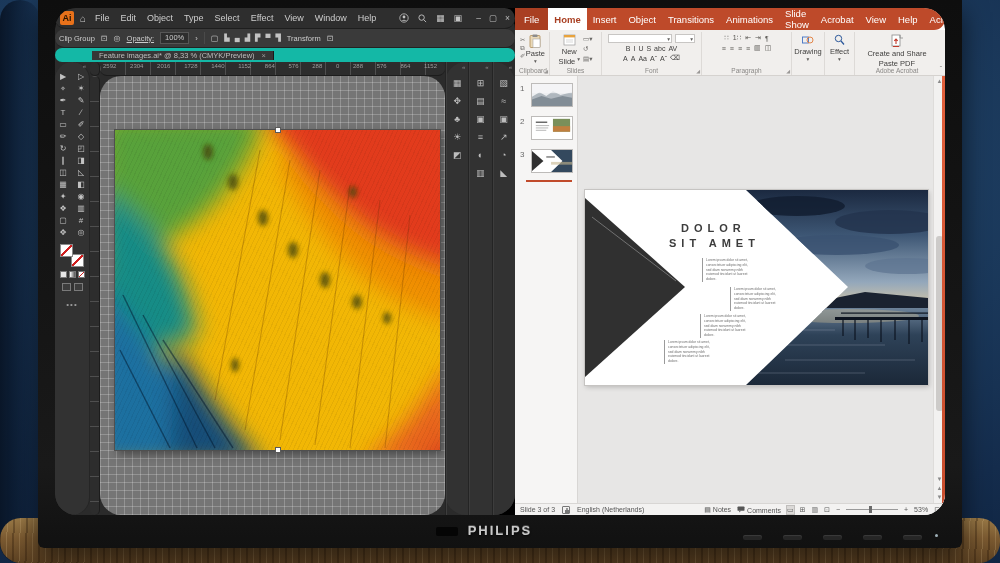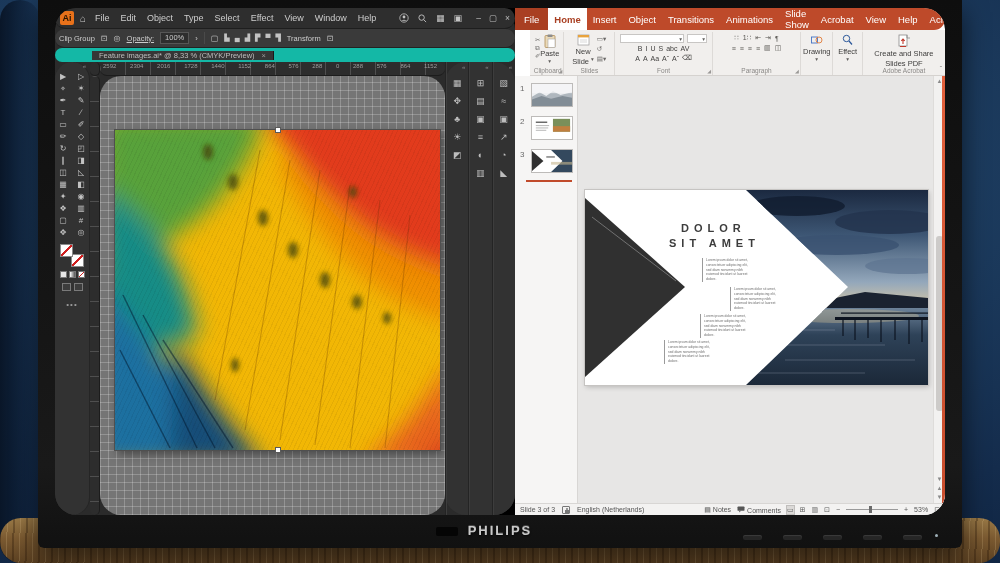--- a/index.html
+++ b/index.html
@@ -82,21 +82,21 @@
   .pcol{flex:1;border-left:1px solid #242424;box-shadow:inset 1px 0 0 #3d3d3d;display:flex;flex-direction:column;
     align-items:center;gap:8px;padding-top:2px;font-size:9px;color:#bdbdbd;}
   .pcol .pcollapse{font-size:6px;color:#8a8a8a;align-self:flex-end;padding-right:3px;}
   
   .ppt{left:460px;top:0;width:430px;height:507px;background:#fff;}
   .ppt-tabs{top:0;left:0;right:0;height:22px;background:#BE4A2A;display:flex;align-items:center;color:#fff;font-size:9.5px;}
   .ppt-tab{padding:0 6px;height:22px;display:flex;align-items:center;}
   .ppt-tab.filetab{background:#A93F22;padding:0 9px;}
   .ppt-tab.active{background:#fff;color:#A93F22;font-weight:bold;}
   .ppt-ribbon{top:22px;left:0;right:0;height:46px;background:#F1EFED;border-bottom:1px solid #D5D2CF;
-    display:flex;align-items:stretch;padding:2px 0 0 2px;position:absolute;margin-left:15px;}
+    display:flex;align-items:stretch;padding:2px 0 0 2px;position:absolute;}
   .grp{position:relative;border-right:1px solid #DDDAD7;display:flex;flex-direction:column;align-items:center;
     padding:1px 2px 9px;color:#3f3e3d;}
   .grp-label{position:absolute;bottom:1px;left:0;right:0;text-align:center;font-size:6.5px;color:#8a8886;}
   .launcher{position:absolute;right:1px;bottom:1px;font-size:5px;color:#9a9896;}
   .bigbtn{display:flex;flex-direction:column;align-items:center;font-size:7.5px;gap:1px;padding-top:1px;}
   .dd{font-size:5.5px;color:#605e5c;line-height:4px;}
   .clip-minis{display:flex;flex-direction:column;font-size:6.5px;color:#6a6866;line-height:8px;position:absolute;left:1px;top:3px;}
   .paste-wrap{position:relative;width:100%;display:flex;justify-content:flex-end;padding-right:2px;}
   .slides-row{display:flex;gap:3px;align-items:flex-start;}
   .combo{width:64px;height:9px;border:1px solid #C8C6C4;background:#fff;display:flex;justify-content:flex-end;
@@ -485,21 +485,21 @@
 
           <div class="grp" style="width:84px;border-right:none">
             <div class="bigbtn">
               <svg width="14" height="14" viewBox="0 0 14 14">
                   <rect x="2" y="1" width="8" height="11" fill="#fff" stroke="#8a8a8a" stroke-width="0.8"></rect>
                   <path d="M10,1 L10,4 L13,4" fill="none" stroke="#8a8a8a" stroke-width="0.8"></path>
                   <path d="M6,10 L6,5 M4.3,6.8 L6,5 L7.7,6.8" stroke="#C0392B" stroke-width="1.1" fill="none"></path>
                   <line x1="3" y1="12.5" x2="9" y2="12.5" stroke="#C0392B" stroke-width="1.1"></line>
                 </svg>
               <span>Create and Share</span>
-              <span>Slides PDF</span>
+              <span>Paste PDF</span>
             </div>
             <span class="grp-label">Adobe Acrobat</span>
           </div>
           <span class="ribbon-collapse">ˆ</span>
         </div>
 
         <div class="ppt-main">
           <div class="thumbs">
             <div class="thumb-row">
               <span class="tnum">1</span>

